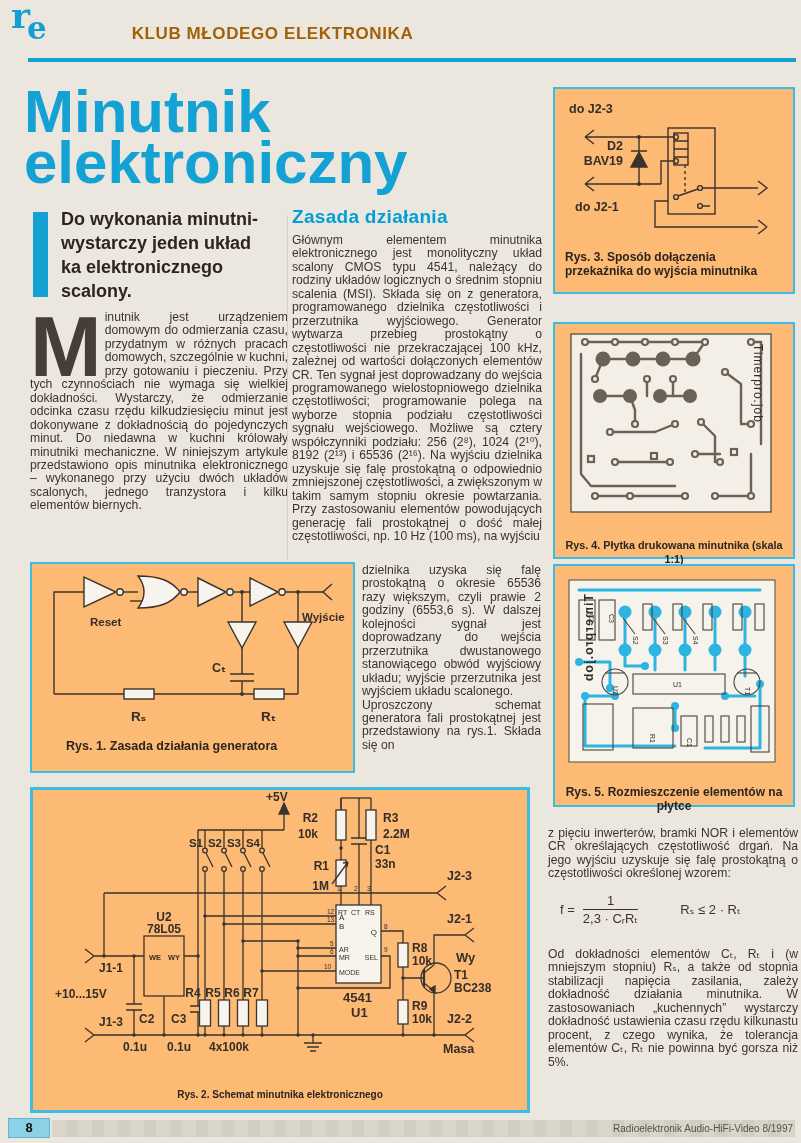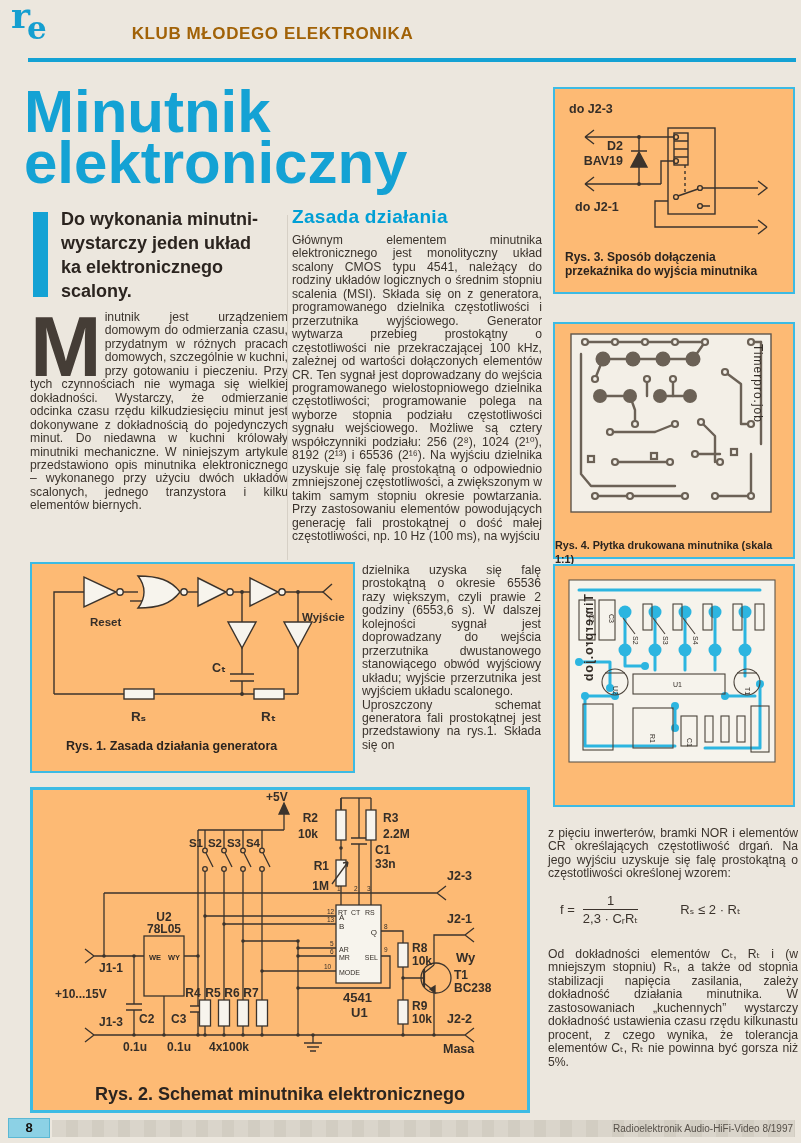--- a/index.html
+++ b/index.html
@@ -27,25 +27,25 @@
   .para1{left:292px;top:234px;width:250px;}
   .para2{left:362px;top:564px;width:179px;}
   .para2 p{margin:0;}
   .colrule{left:287px;top:215px;width:1px;height:345px;background:#d6d0c6;}
   
   .fig{position:absolute;background:#fdba74;border:2px solid #3cbbe4;}
   .figcap{font-weight:bold;font-size:11.5px;color:#2b241f;line-height:13.5px;}
   .fig1{left:30px;top:562px;width:321px;height:207px;}
   .fig1 .figcap{margin:4px 0 0 34px;font-size:12.5px;}
   .fig2{left:30px;top:787px;width:494px;height:320px;border-width:3px;}
-  .fig2 .figcap{text-align:center;font-size:18px;margin-top:2px;}
+  .fig2 .figcap{text-align:center;font-size:10px;margin-top:2px;}
   .fig3{left:553px;top:87px;width:238px;height:203px;}
   .fig3 .figcap{margin:2px 10px 0 10px;font-size:12px;}
   .fig4{left:553px;top:322px;width:238px;height:233px;}
-  .fig4 .figcap{text-align:left;font-size:10.8px;margin-top:3px;}
+  .fig4 .figcap{text-align:center;font-size:10.8px;margin-top:3px;}
   .fig5{left:553px;top:564px;width:238px;height:239px;}
   .fig5 .figcap{text-align:center;font-size:12px;margin-top:4px;}
   
   .rcol1{left:548px;top:827px;width:250px;}
   .formula{left:560px;top:893px;width:238px;display:flex;align-items:center;font-size:13px;color:#3b332c;}
   .frac{display:inline-block;text-align:center;margin-left:8px;}
   .frac .num{display:block;border-bottom:1.4px solid #3b332c;padding:0 14px 1px;}
   .frac .den{display:block;padding-top:1px;}
   .cond{margin-left:42px;}
   .rcol2{left:548px;top:948px;width:250px;}
@@ -450,20 +450,21 @@
         <text transform="translate(108,70) rotate(90)">S3</text>
         <text transform="translate(138,70) rotate(90)">S4</text>
         <text transform="translate(58,120) rotate(90)">U2</text>
         <text x="118" y="121">U1</text>
         <text transform="translate(190,121) rotate(90)">T1</text>
         <text transform="translate(95,168) rotate(90)">R1</text>
         <text transform="translate(132,172) rotate(90)">C1</text>
       </g>
       <text transform="translate(38,28) rotate(90) scale(1,-1)" font-size="12.5" letter-spacing="1" fill="#2cb5e0" font-weight="bold">Timerpro.job</text>
     </svg>
+    <div class="figcap">Rys. 5. Rozmieszczenie elementów na płytce</div>
   </div>
 
   <div class="abs bodytxt rcol1">z pięciu inwerterów, bramki NOR i elementów CR określających częstotliwość drgań. Na jego wyjściu uzyskuje się falę prostokątną o częstotliwości określonej wzorem:</div>
   <div class="abs formula">
     <span>f =</span>
     <span class="frac">
       <span class="num">1</span>
       <span class="den">2,3 · CᵣRₜ</span>
     </span>
     <span class="cond">Rₛ ≤ 2 · Rₜ</span>

